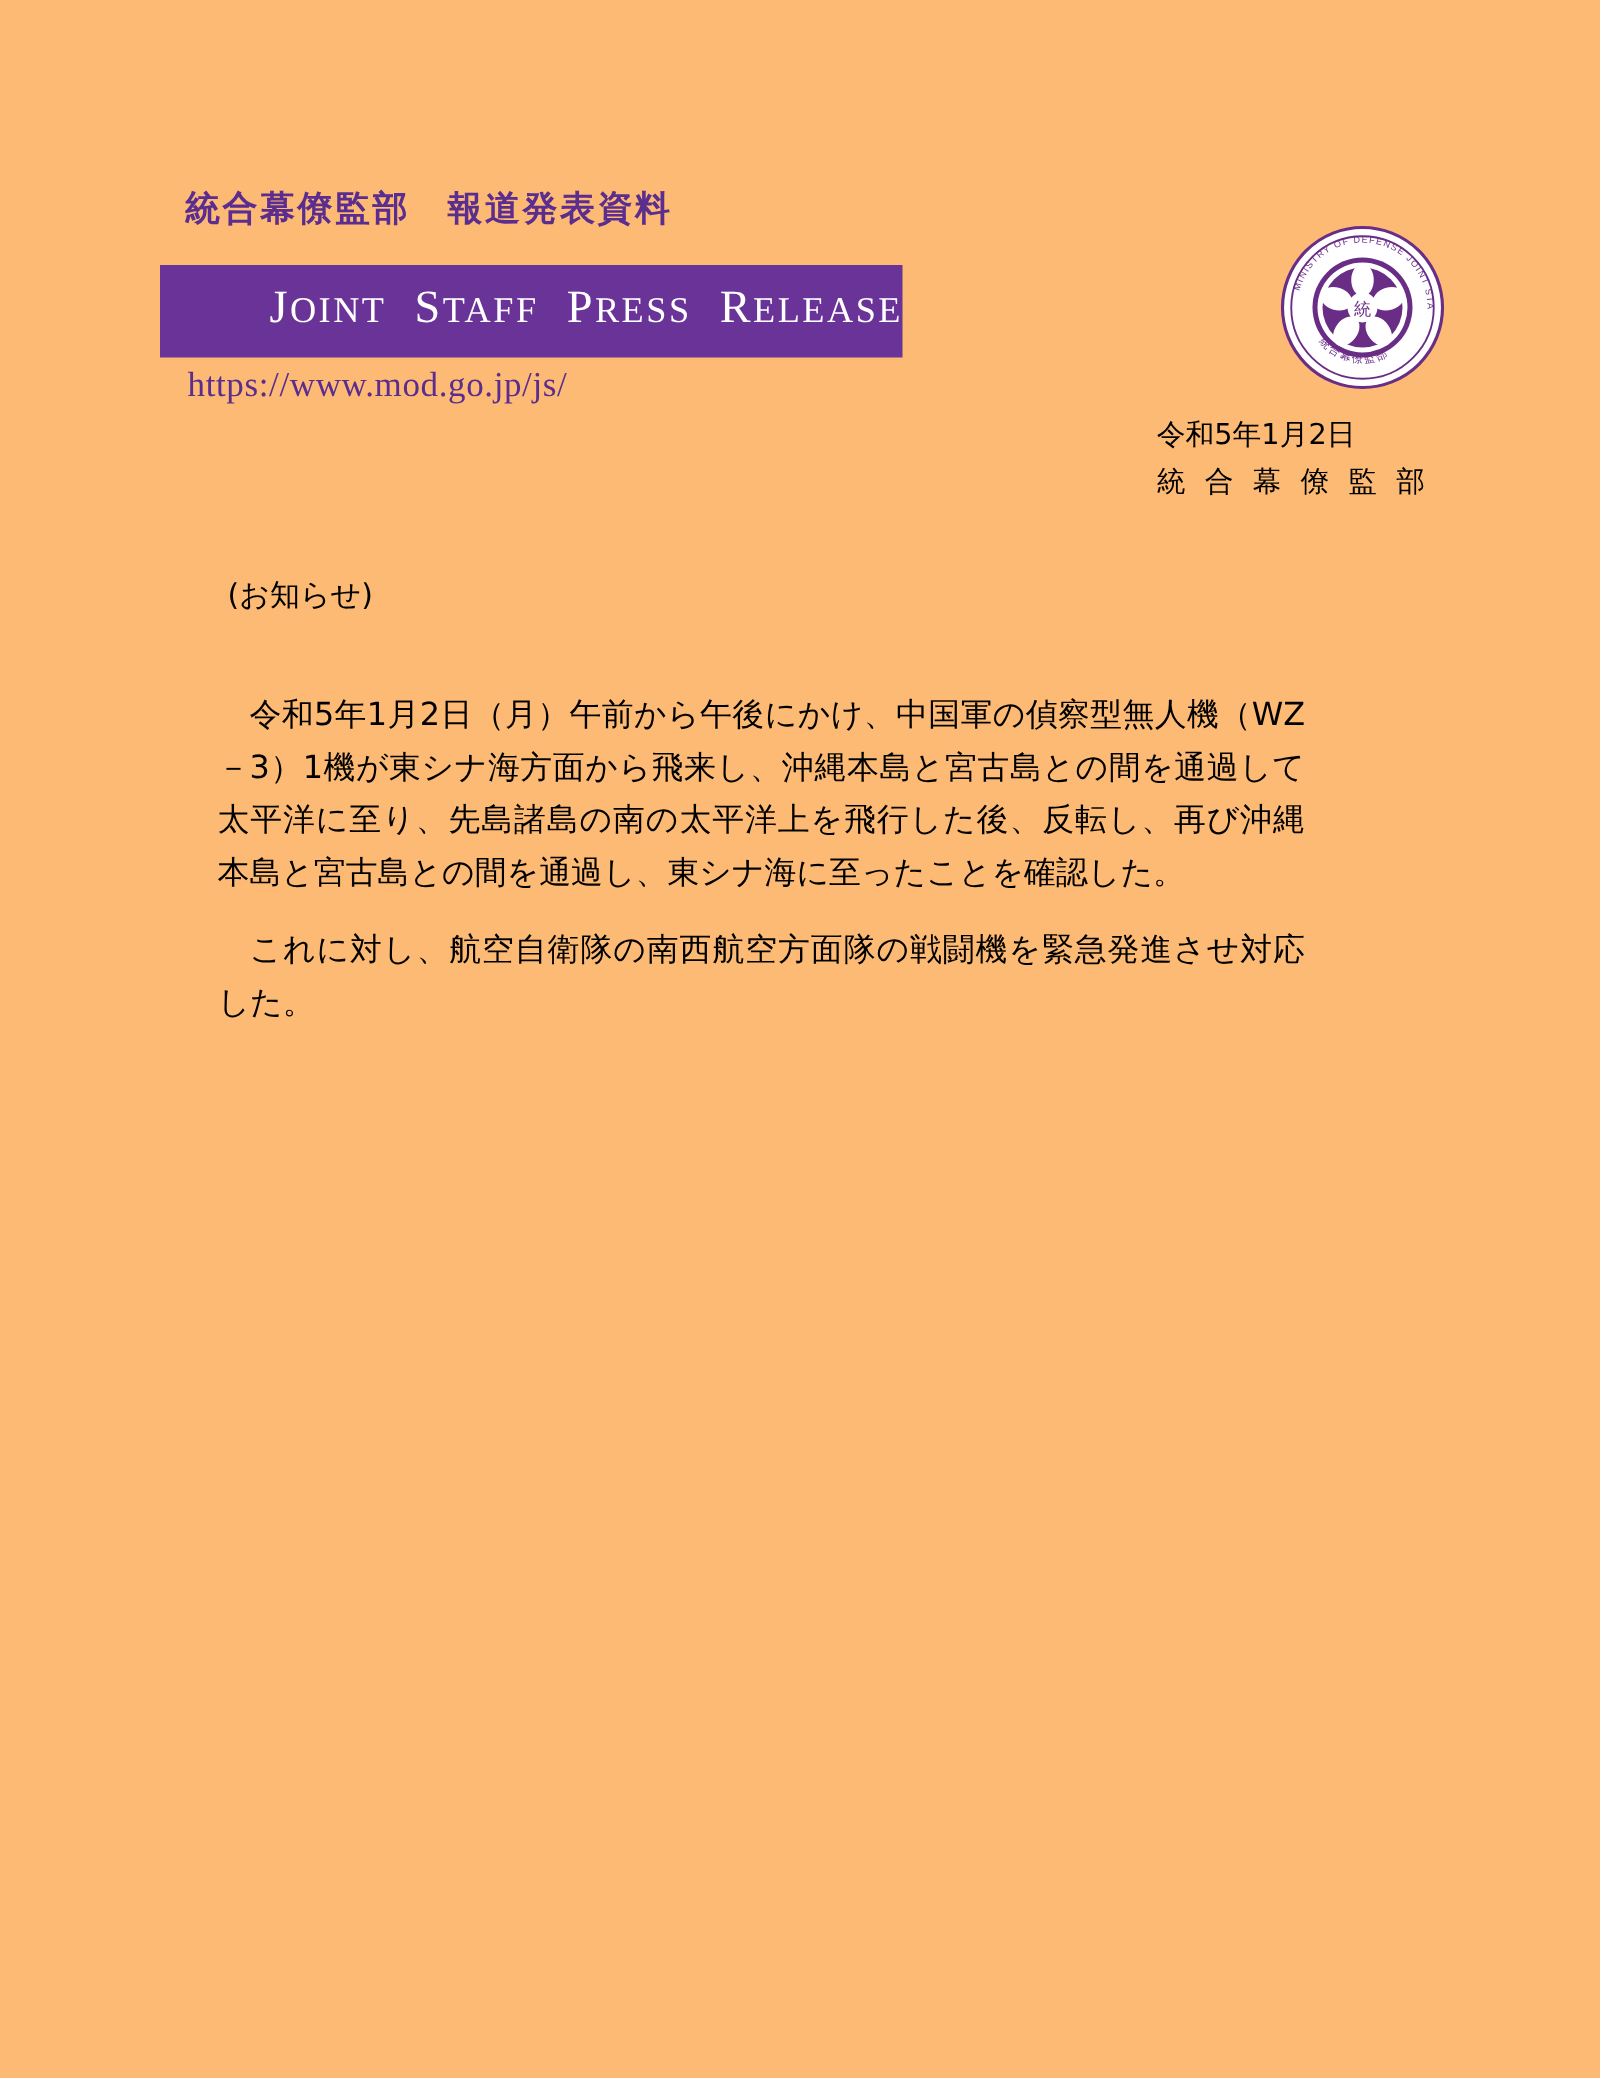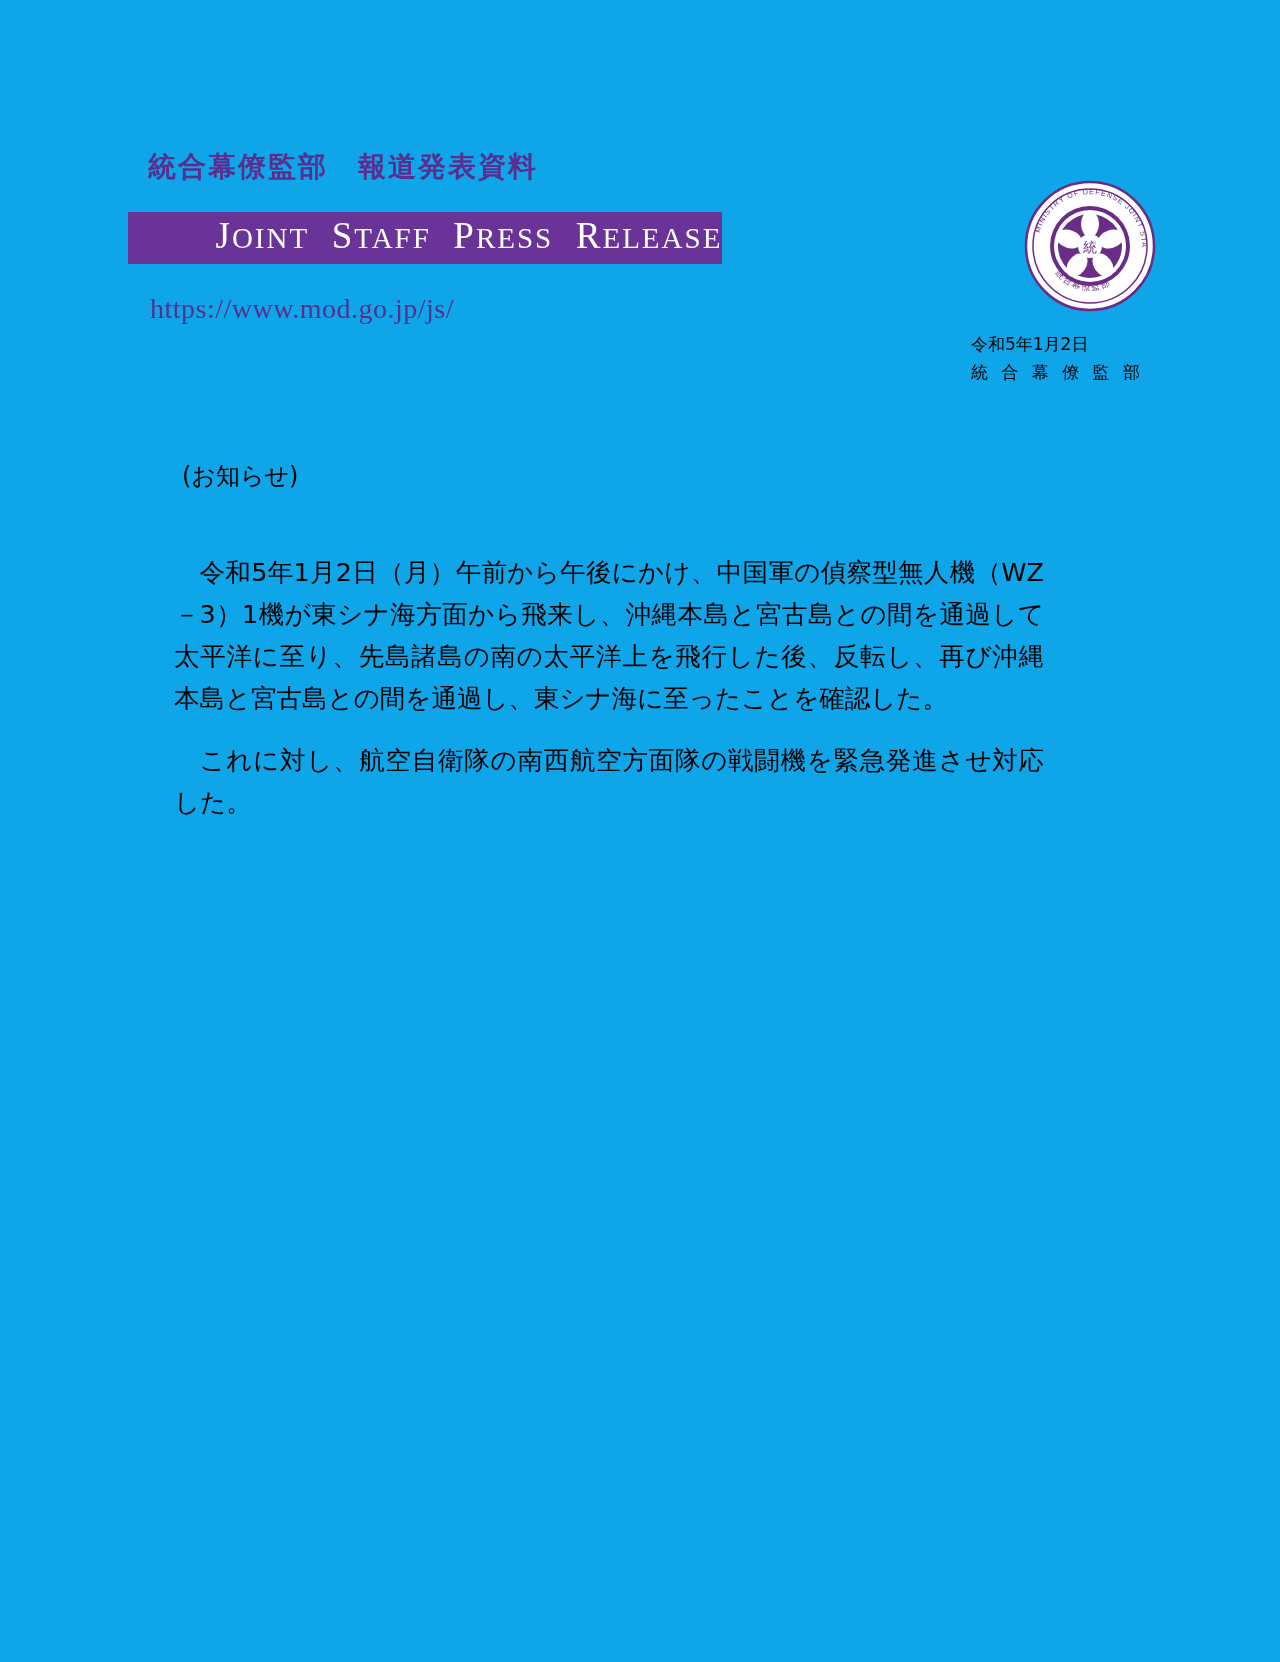--- a/index.html
+++ b/index.html
@@ -13,42 +13,42 @@
     height: 1662px;
     position: relative;
     font-family: "Liberation Serif", "DejaVu Serif", serif;
     color: #000000;
     overflow: hidden;
   }
 
   .page {
     position: absolute;
     inset: 0;
-    background: #0ea5e9;
+    background: #fdba74;
   }
 
   
   .header-jp {
     position: absolute;
     left: 148px;
     top: 148px;
     font-family: "DejaVu Sans", "Liberation Sans", sans-serif;
     font-weight: bold;
     font-size: 28px;
     letter-spacing: 2px;
     color: #5b2d8e;
     white-space: pre;
   }
 
   .banner {
     position: absolute;
     left: 128px;
     top: 212px;
     width: 594px;
-    height: 52px;
+    height: 74px;
     background: #6a3397;
   }
   .banner-text {
     position: absolute;
     left: 20px;
     top: 50%;
     transform: translateY(-52%);
     color: #ffffff;
     font-family: "Liberation Serif", "DejaVu Serif", serif;
     font-size: 37px;
@@ -79,21 +79,21 @@
   }
   .emblem svg { display:block; }
 
   
   .dateblock {
     position: absolute;
     right: 136px;
     top: 330px;
     text-align: left;
     font-family: "DejaVu Sans", "Liberation Sans", sans-serif;
-    font-size: 17px;
+    font-size: 23px;
     line-height: 1.65;
     color: #000;
   }
   .dateblock div { white-space: pre; }
   .dateblock .issuer { letter-spacing: 4px; }
 
   
   .notice {
     position: absolute;
     left: 182px;

